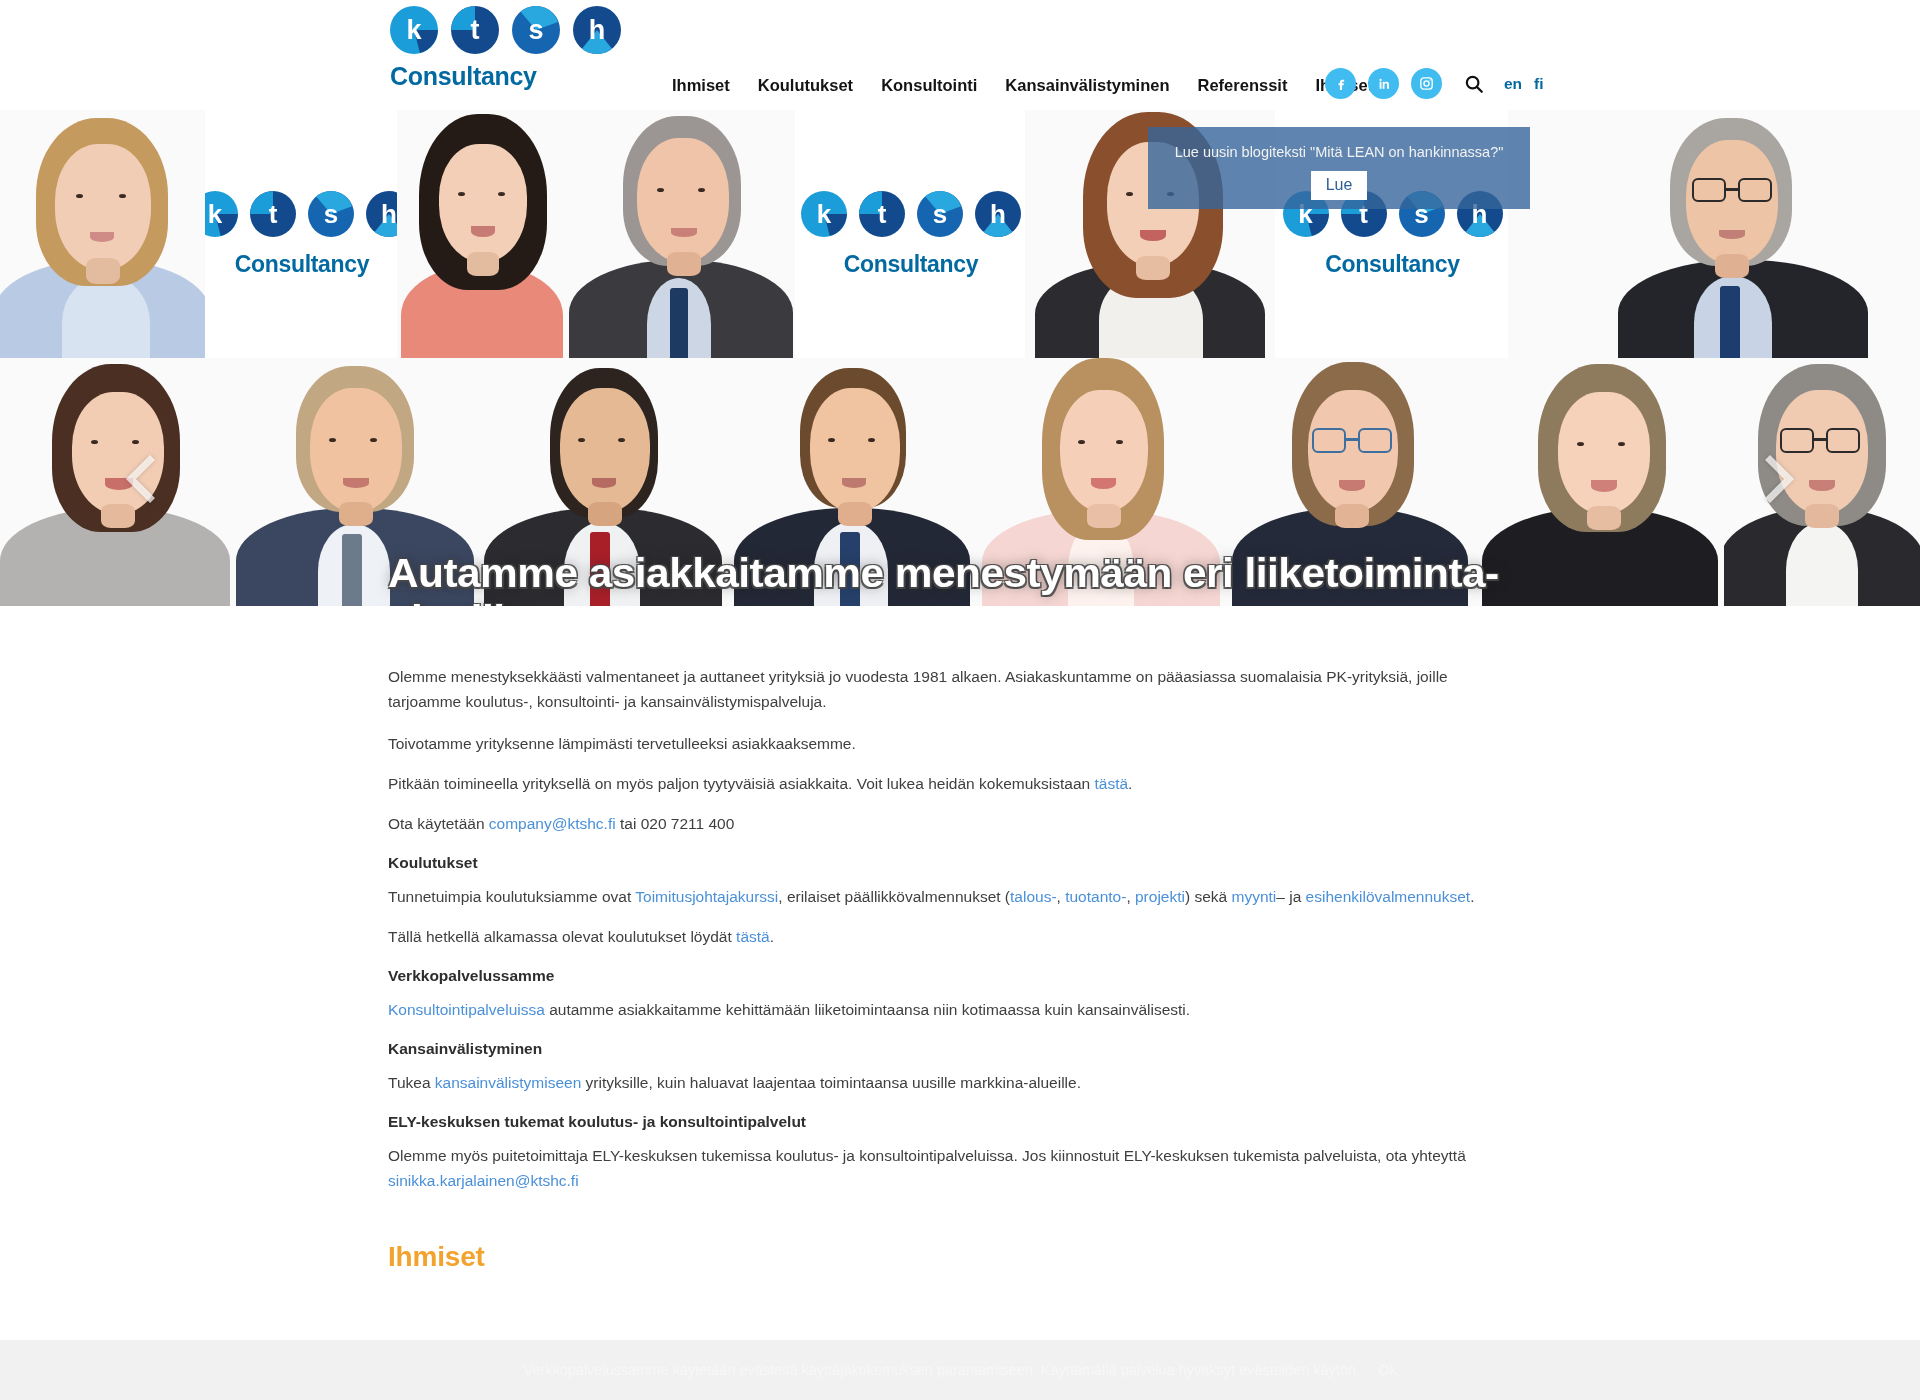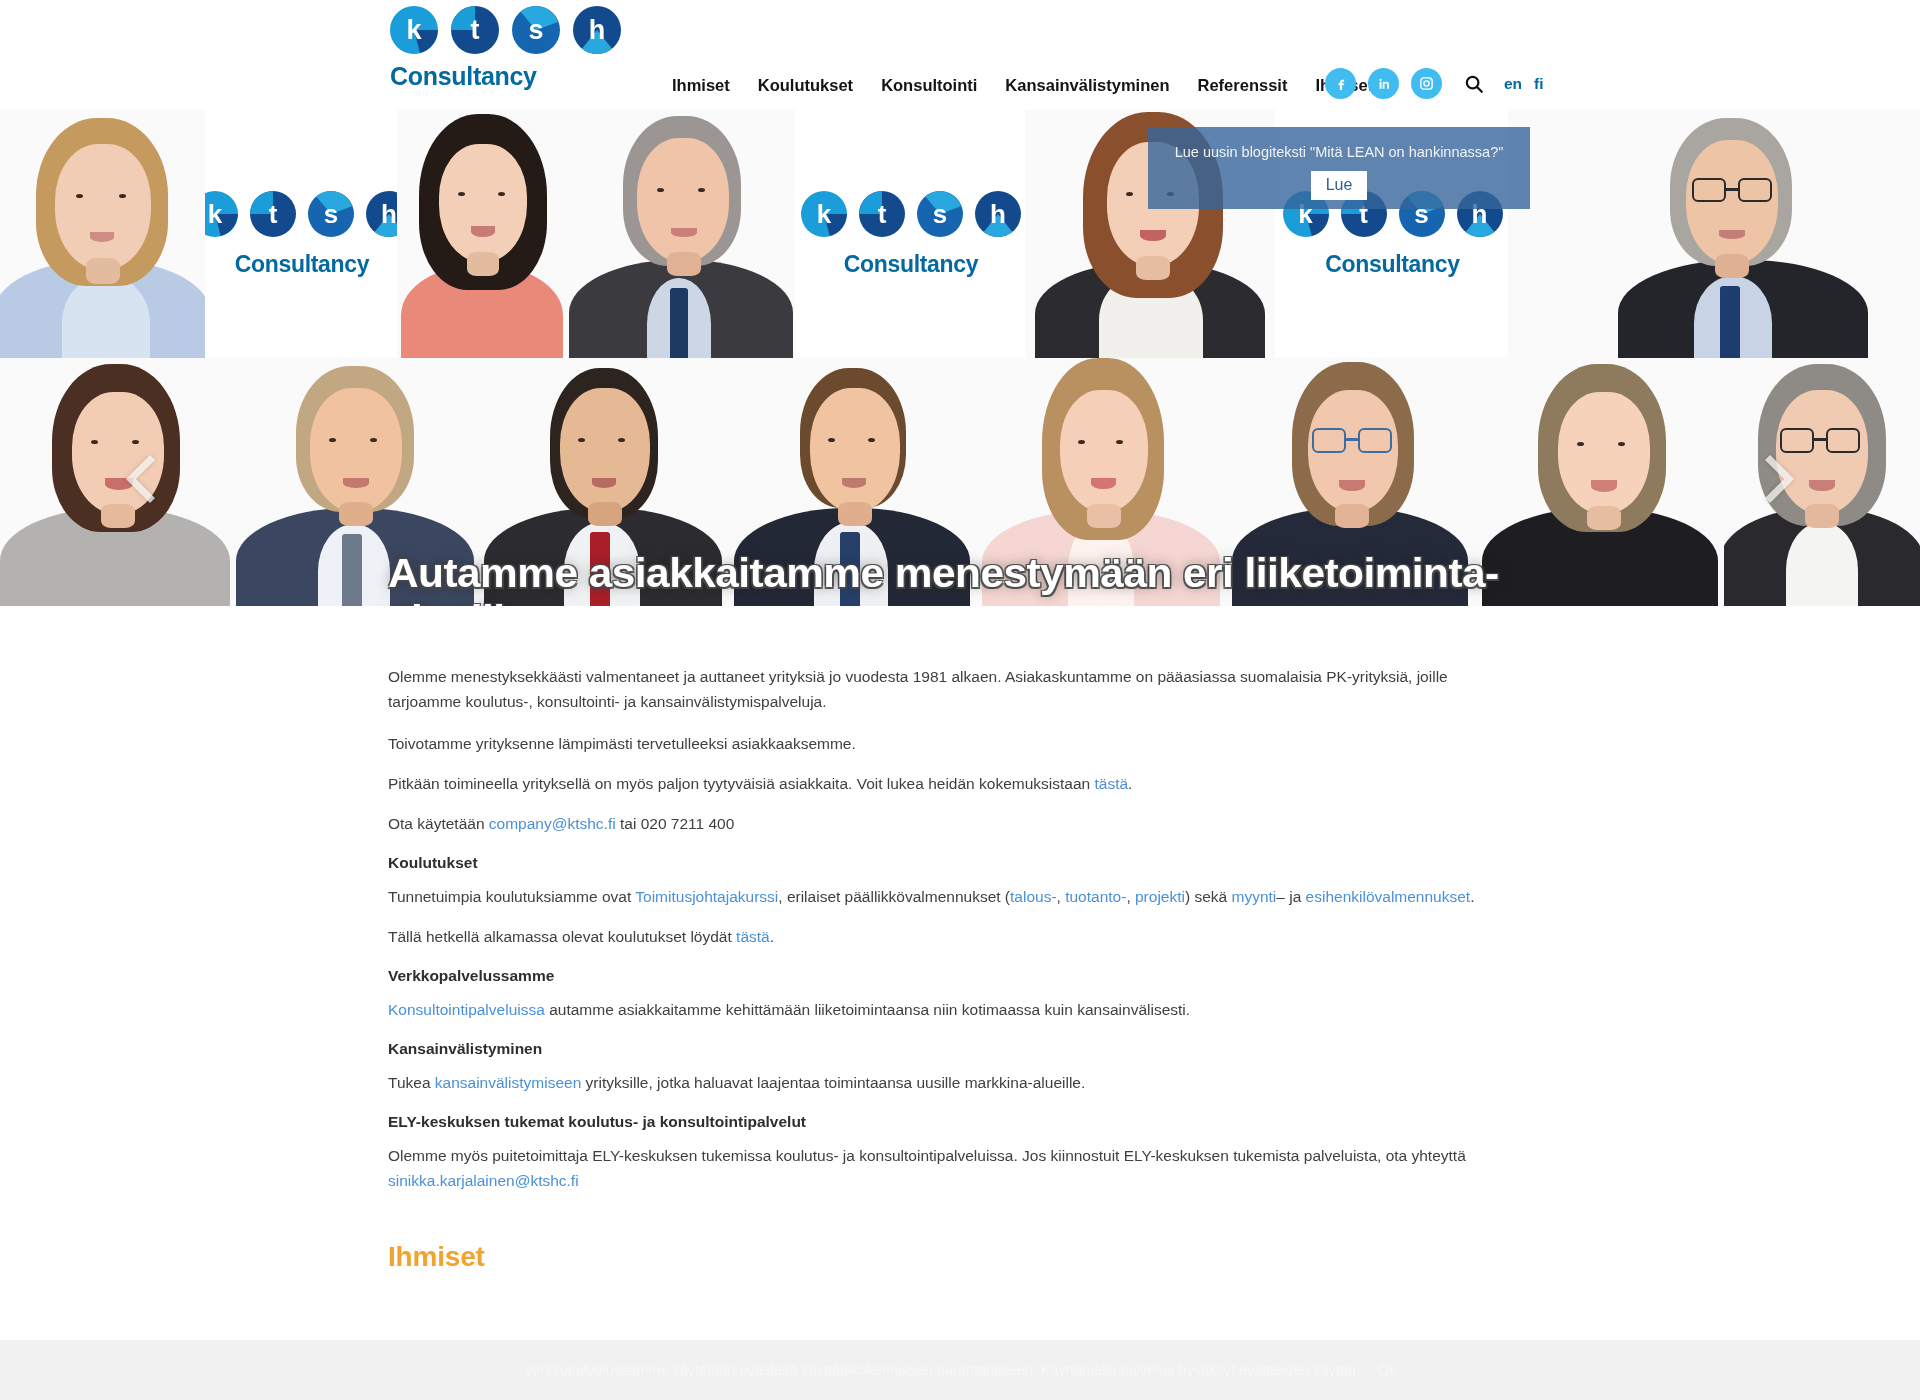--- a/index.html
+++ b/index.html
@@ -569,21 +569,21 @@
       <p class="p tight"><span>Tällä hetkellä alkamassa olevat koulutukset löydät </span><a href="#" class="lnk">tästä</a><span>.</span></p>
     </div>
 
     <div class="blk">
       <h3 class="sub">Verkkopalvelussamme</h3>
       <p class="p tight"><a href="#" class="lnk">Konsultointipalveluissa</a><span> autamme asiakkaitamme kehittämään liiketoimintaansa niin kotimaassa kuin kansainvälisesti.</span></p>
     </div>
 
     <div class="blk">
       <h3 class="sub">Kansainvälistyminen</h3>
-      <p class="p tight"><span>Tukea </span><a href="#" class="lnk">kansainvälistymiseen</a><span> yrityksille, jotka haluavat laajentaa toimintaansa uusille markkina-alueille.</span></p>
+      <p class="p tight"><span>Tukea </span><a href="#" class="lnk">kansainvälistymiseen</a><span> yrityksille, kuin haluavat laajentaa toimintaansa uusille markkina-alueille.</span></p>
     </div>
 
     <div class="blk">
       <h3 class="sub">ELY-keskuksen tukemat koulutus- ja konsultointipalvelut</h3>
       <p class="p tight"><span>Olemme myös puitetoimittaja ELY-keskuksen tukemissa koulutus- ja konsultointipalveluissa. Jos kiinnostuit ELY-keskuksen tukemista palveluista, ota yhteyttä </span><a href="#" class="lnk">sinikka.karjalainen@ktshc.fi</a></p>
     </div>
 
     <h2 class="section-title">Ihmiset</h2>
 
   </div>

